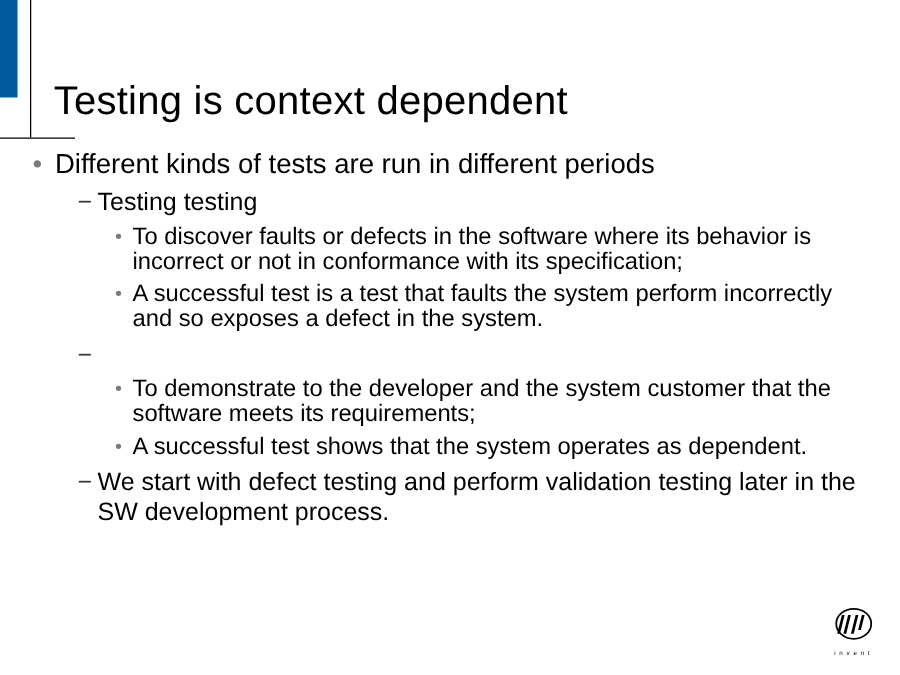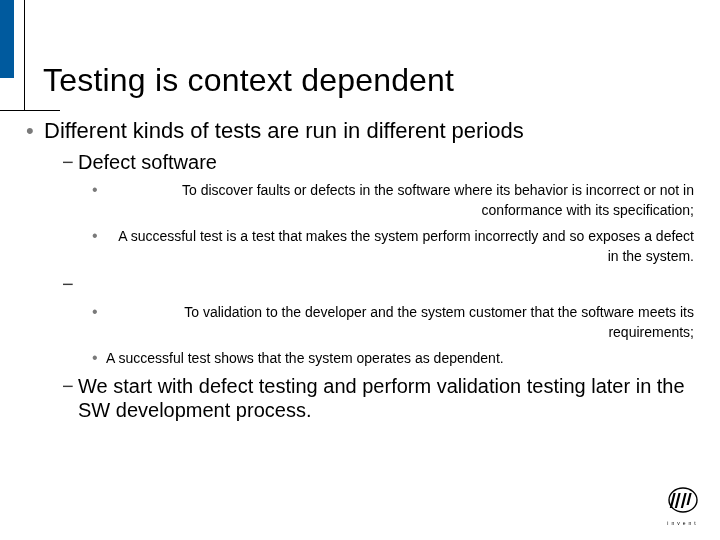--- a/index.html
+++ b/index.html
@@ -97,23 +97,22 @@
     margin-bottom: 2px;
   }
   .lvl3 .bullet {
     color: #7a7a7a;
     font-size: 16px;
     line-height: 20px;
     width: 14px;
     flex: 0 0 14px;
   }
   .lvl3 .text {
-    font-size: 14px;
+    font-size: 19px;
     line-height: 20px;
-    text-align: right;
   }
   .logo {
     position: absolute;
     right: 20px;
     bottom: 14px;
     text-align: center;
   }
   .logo-text {
     font-size: 5px;
     letter-spacing: 3px;
@@ -134,40 +133,40 @@
 
   <div class="body">
 
     <div class="lvl1">
       <div class="bullet">•</div>
       <div class="text">Different kinds of tests are run in different periods</div>
     </div>
 
     <div class="lvl2">
       <div class="dash">−</div>
-      <div class="text">Defect software</div>
+      <div class="text">Testing testing</div>
     </div>
 
     <div class="lvl3">
       <div class="bullet">•</div>
       <div class="text">To discover faults or defects in the software where its behavior is incorrect or not in conformance with its specification;</div>
     </div>
 
     <div class="lvl3">
       <div class="bullet">•</div>
-      <div class="text">A successful test is a test that makes the system perform incorrectly and so exposes a defect in the system.</div>
+      <div class="text">A successful test is a test that faults the system perform incorrectly and so exposes a defect in the system.</div>
     </div>
 
     <div class="lvl2">
       <div class="dash">−</div>
     </div>
 
     <div class="lvl3">
       <div class="bullet">•</div>
-      <div class="text">To validation to the developer and the system customer that the software meets its requirements;</div>
+      <div class="text">To demonstrate to the developer and the system customer that the software meets its requirements;</div>
     </div>
 
     <div class="lvl3">
       <div class="bullet">•</div>
       <div class="text">A successful test shows that the system operates as dependent.</div>
     </div>
 
     <div class="lvl2">
       <div class="dash">−</div>
       <div class="text">We start with defect testing and perform validation testing later in the SW development process.</div>

